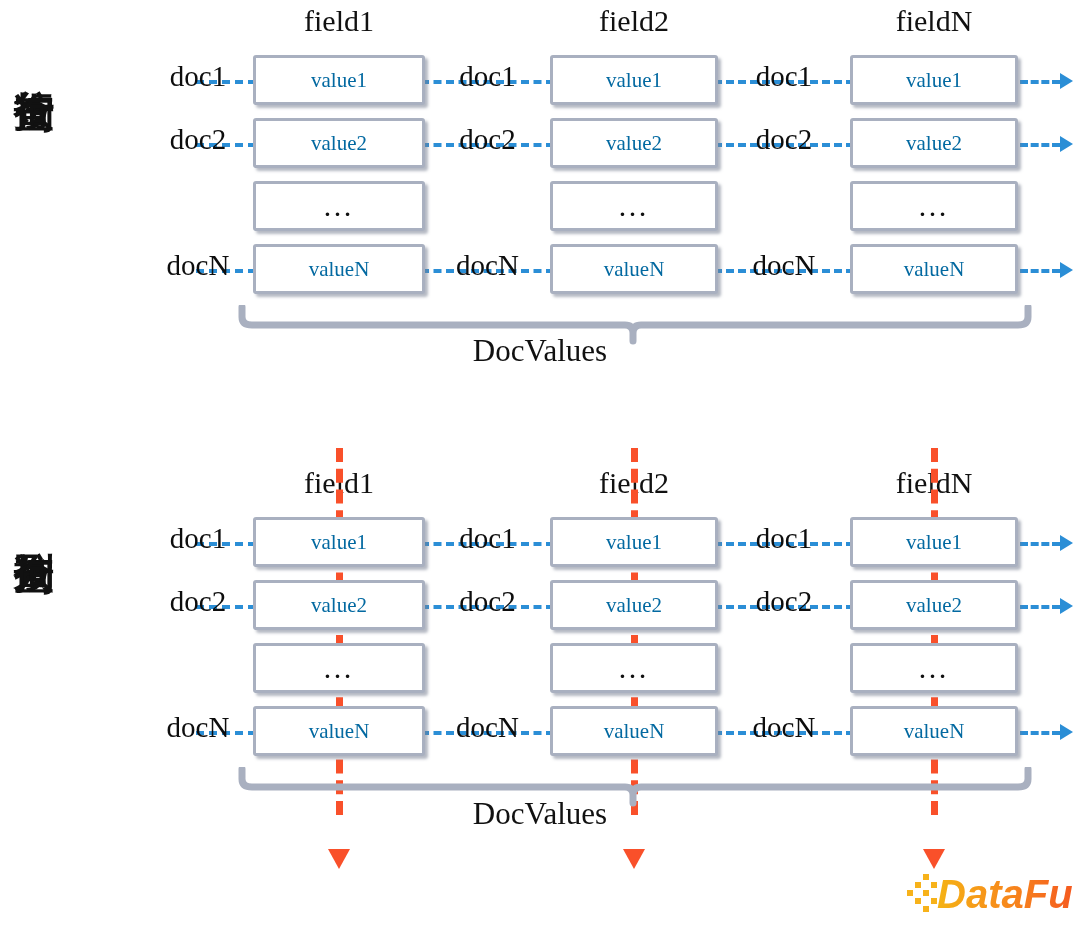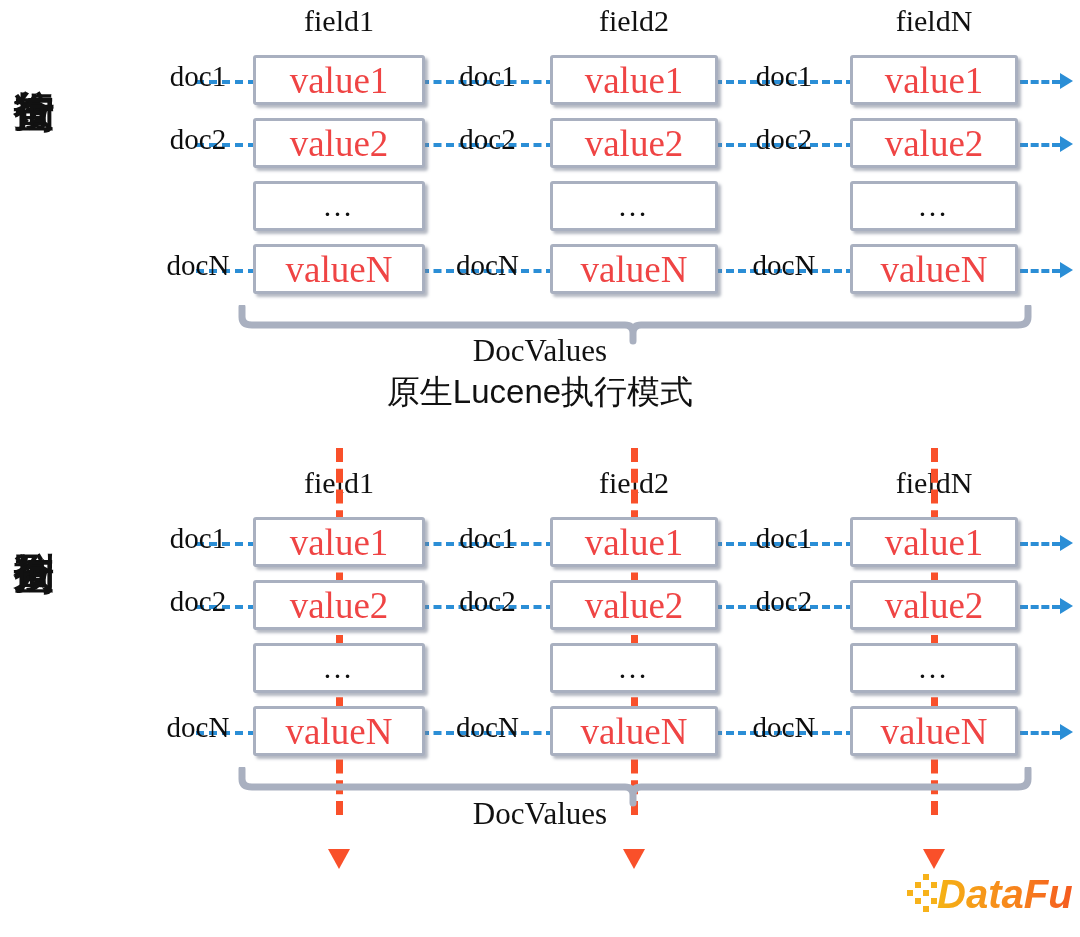--- a/index.html
+++ b/index.html
@@ -48,21 +48,21 @@
   
   .vbox{
     position:absolute;
     box-sizing:border-box;
     background:#ffffff;
     border:3px solid #a9b0c0;
     border-radius:3px;
     box-shadow:3px 3px 3px rgba(120,128,145,.55);
     display:flex;align-items:center;justify-content:center;
     font-family:"Liberation Serif", serif;
-    font-size:37px;color:#ef4444;
+    font-size:21px;color:#0369a1;
     z-index:3;
   }
   .vbox.ellip{font-size:30px;letter-spacing:3px;color:#111;}
 
   
   .bluedash{
     position:absolute;height:0;
     border-top:4px dashed #2b8ed6;
     z-index:2;
   }
@@ -154,21 +154,20 @@
     <div class="doc-label" style="left:736px;top:249px;width:96px;">docN</div>
     <div class="vbox" style="left:850px;top:244px;width:168px;height:50px;">valueN</div>
     <div class="bluedash" style="left:1020px;top:269px;width:40px;"></div>
     <div class="bluearrow" style="left:1060px;top:262px;"></div>
     <div class="bracket" style="left:238px;top:305px;width:794px;height:40px;">
       <svg width="794" height="40" viewBox="0 0 794 40">
         <path d="M 4 2 L 4 12 Q 4 20 14 20 L 387 20 Q 395 20 395 28 L 395 36 M 395 28 Q 395 20 403 20 L 780 20 Q 790 20 790 12 L 790 2" fill="none" stroke="#a9b0c0" stroke-width="7" stroke-linecap="round" stroke-linejoin="round"></path>
       </svg>
     </div>
     <div class="cap-serif" style="left:0px;top:333px;width:1080px;">DocValues</div>
-    <div class="cap-cn" style="left:0px;top:370px;width:1080px;">原生Lucene执行模式</div>
     <div class="side-label" style="left:14px;top:520px;height:240px;">按列查询</div>
     <div class="reddash" style="left:336px;top:448px;height:367px;"></div>
     <div class="redarrow" style="left:328px;top:849px;"></div>
     <div class="reddash" style="left:631px;top:448px;height:367px;"></div>
     <div class="redarrow" style="left:623px;top:849px;"></div>
     <div class="reddash" style="left:931px;top:448px;height:367px;"></div>
     <div class="redarrow" style="left:923px;top:849px;"></div>
     <div class="field-head" style="left:253px;top:466px;width:172px;">field1</div>
     <div class="field-head" style="left:550px;top:466px;width:168px;">field2</div>
     <div class="field-head" style="left:850px;top:466px;width:168px;">fieldN</div>

